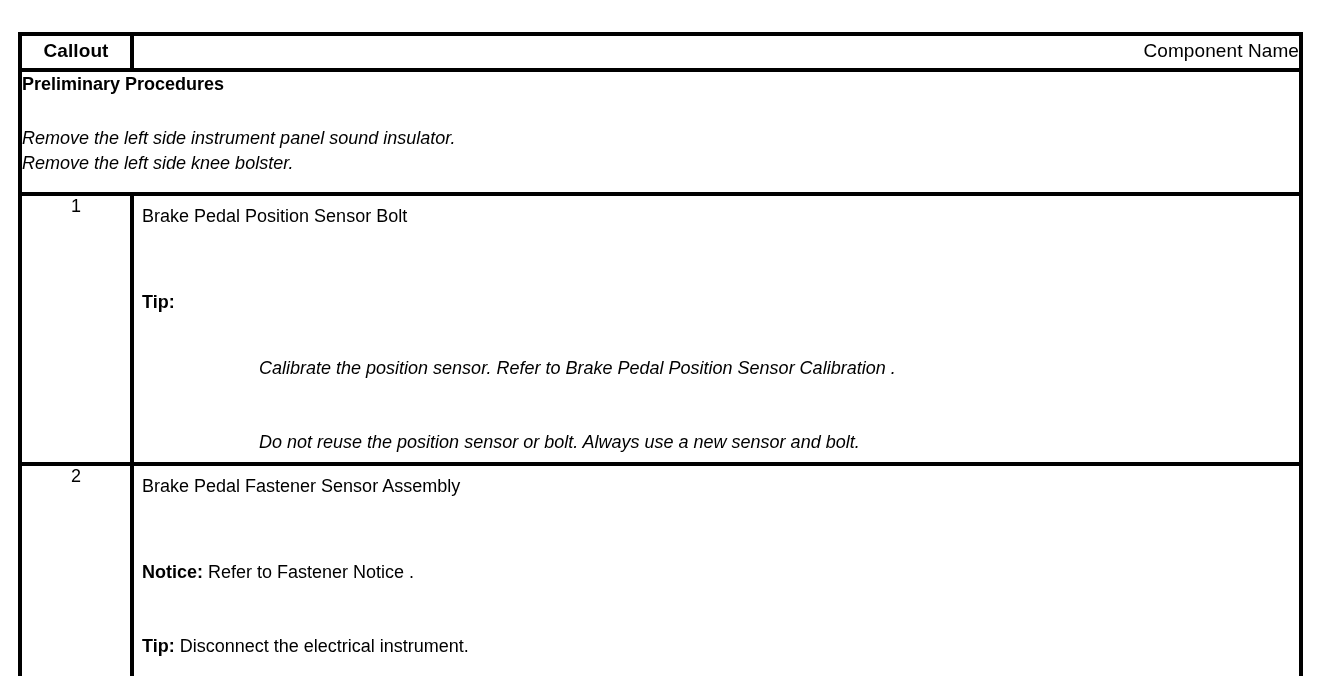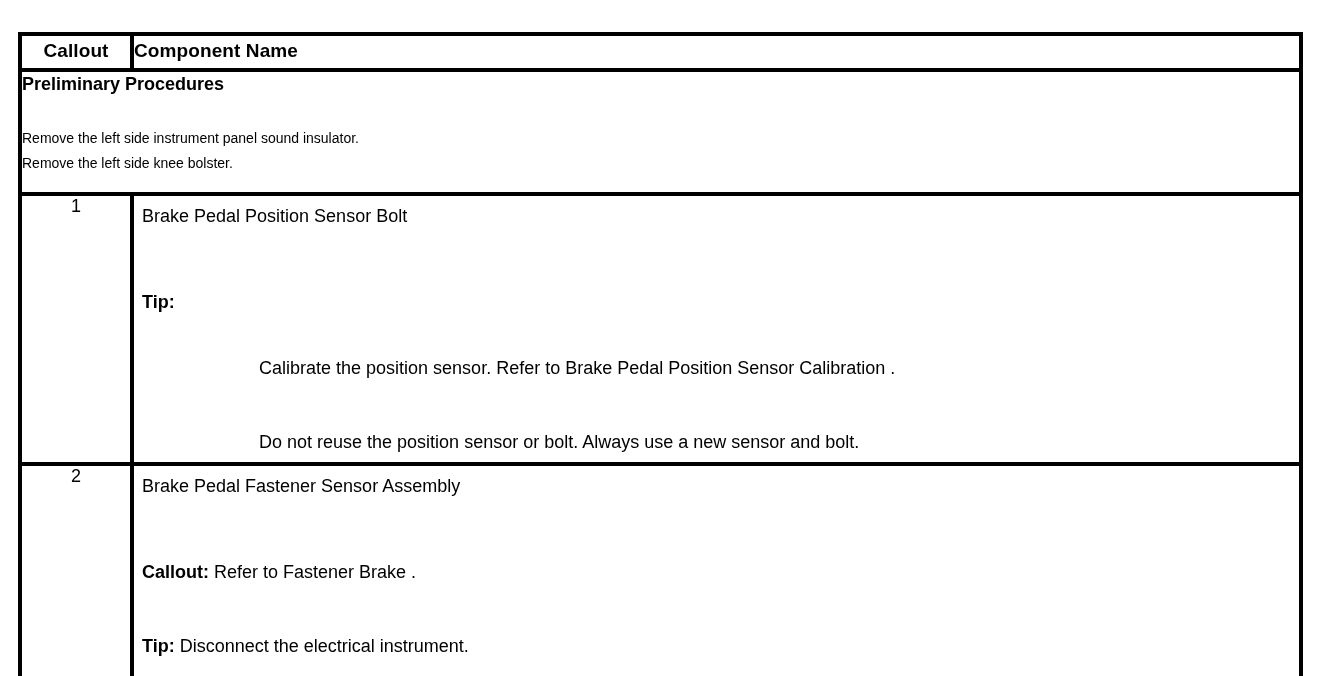--- a/index.html
+++ b/index.html
@@ -52,44 +52,45 @@
   .col-callout { width: 112px; }
 
   .header-callout {
     text-align: center;
     font-weight: bold;
     font-size: 19px;
     line-height: 30px;
     letter-spacing: 0.1px;
   }
   .header-component {
-    text-align: left;
-    font-weight: bold;
+    text-align: right;
+    font-weight: normal;
     font-size: 19px;
     line-height: 30px;
     letter-spacing: 0.1px;
   }
 
   
   .prelim-cell {
     padding: 8px 0 10px 110px;
     height: 120px;
     margin-left: 8px;
   }
   .prelim-title {
     font-weight: bold;
     font-size: 18px;
     line-height: 24px;
     margin: 0 0 30px 0;
   }
   .prelim-line {
-    font-size: 14px;
+    font-size: 18px;
     line-height: 25px;
     font-weight: normal;
     margin: 0;
+    font-style: italic;
   }
 
   
   .callout-cell {
     text-align: center;
     vertical-align: middle;
     font-size: 18px;
     font-weight: normal;
   }
 
@@ -107,21 +108,21 @@
     margin: 8px;
     white-space: nowrap;
   }
   .line.b { font-weight: bold; }
   .line .b { font-weight: bold; }
 
   .gap-lg { height: 46px; }
   .gap-md { height: 34px; }
   .gap-sm { height: 26px; }
 
-  .indent { padding-left: 117px; }
+  .indent { padding-left: 117px; font-style: italic; }
 
   .torque {
     font-size: 18px;
     line-height: 24px;
     font-weight: bold;
     margin: 16px;
     white-space: nowrap;
   }
 </style>
 </head>
@@ -163,21 +164,21 @@
           <div class="gap-md"></div>
           <p class="line indent">Do not reuse the position sensor or bolt. Always use a new sensor and bolt.</p>
         </td>
       </tr>
 
       <tr>
         <td class="callout-cell row2-cell">2</td>
         <td class="content-cell row2-cell">
           <p class="line">Brake Pedal Fastener Sensor Assembly</p>
           <div class="gap-lg"></div>
-          <p class="line"><span class="b">Callout:</span><span> Refer to Fastener Brake .</span></p>
+          <p class="line"><span class="b">Notice:</span><span> Refer to Fastener Notice .</span></p>
           <div class="gap-md"></div>
           <p class="line"><span class="b">Tip:</span><span> Disconnect the electrical instrument.</span></p>
           <div class="gap-lg"></div>
           <p class="torque">2.5 N.m (22 lb in)</p>
         </td>
       </tr>
     </tbody>
   </table>
 
 </div>

